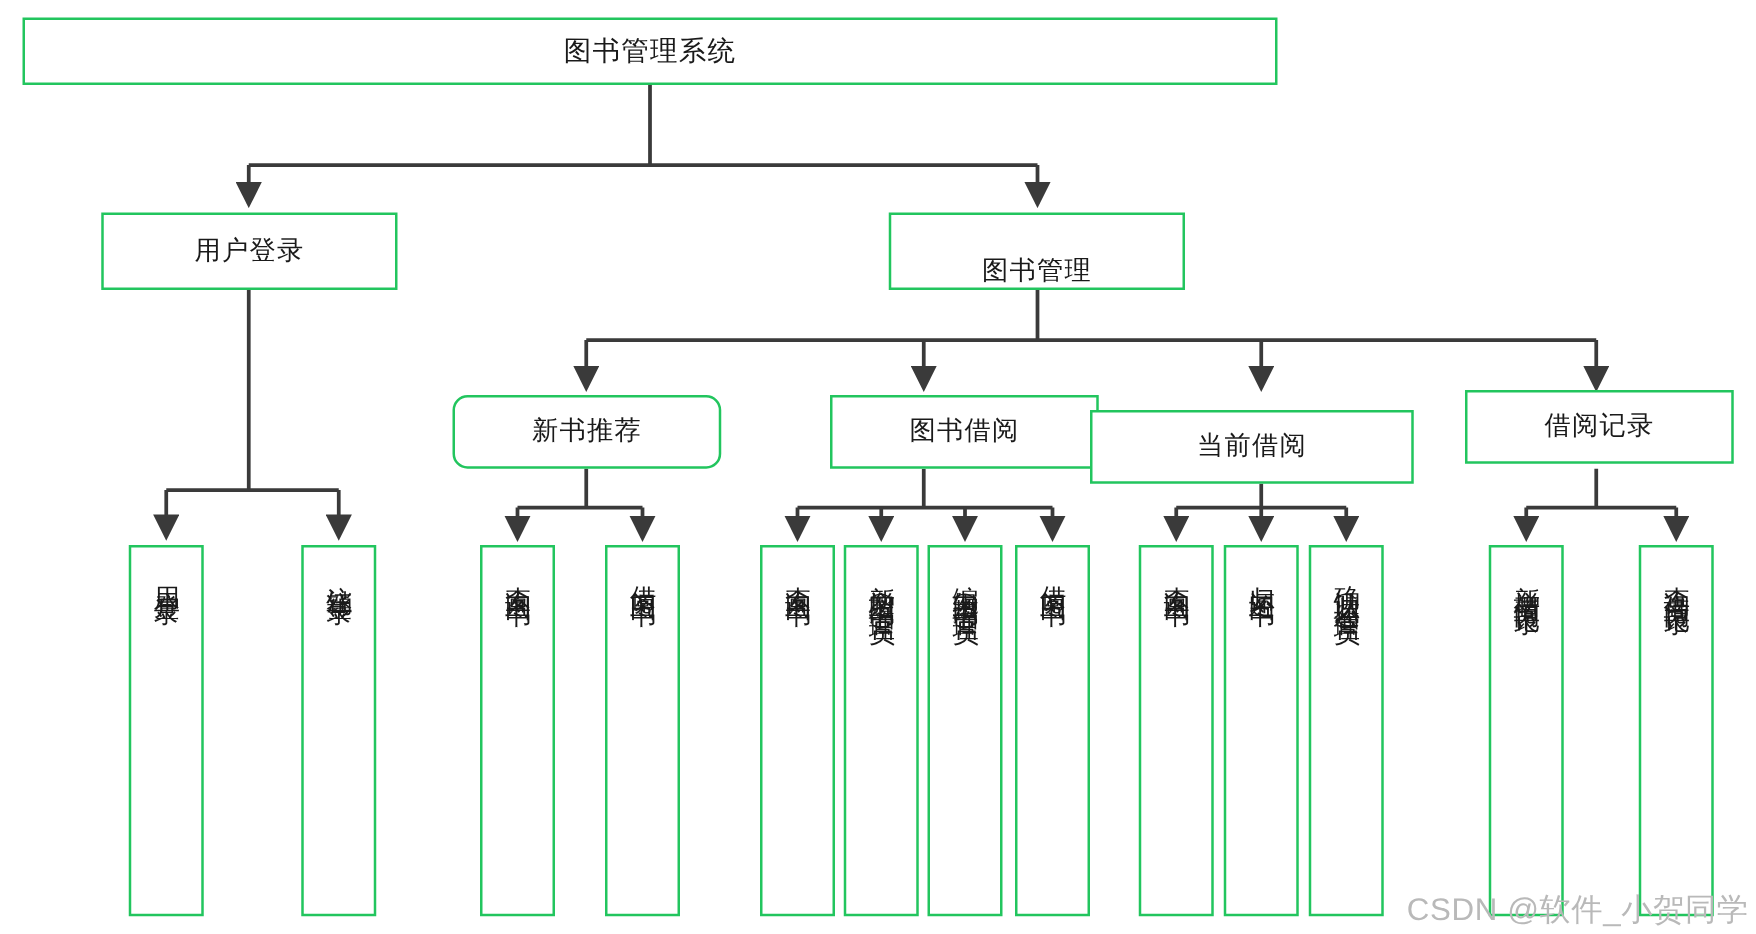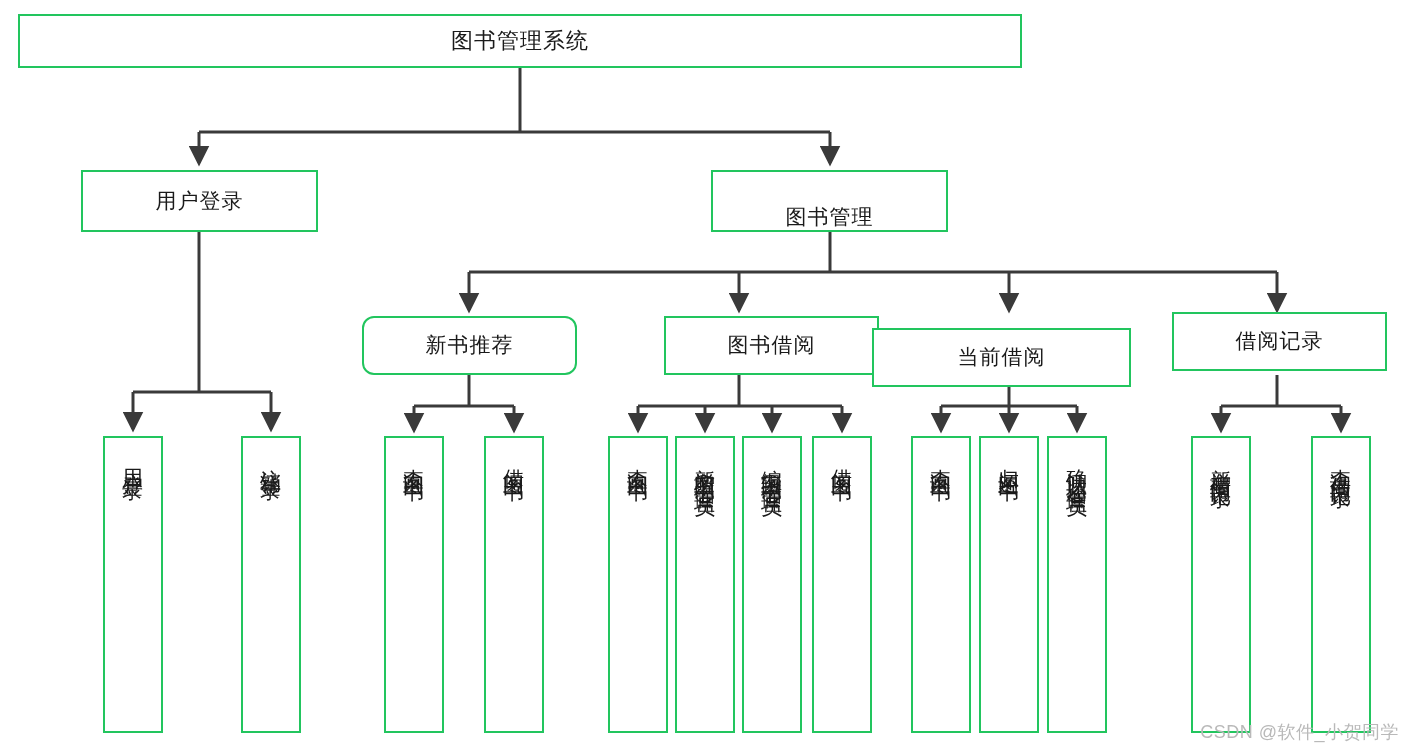--- a/index.html
+++ b/index.html
@@ -63,21 +63,21 @@
     font-size: 21px;
     letter-spacing: 4px;
     line-height: 1;
     white-space: nowrap;
   }
   
   #watermark {
     position: absolute;
     right: 6px;
     bottom: 3px;
-    font-size: 18px;
+    font-size: 25px;
     color: #b9b9b9;
     letter-spacing: 0.5px;
     user-select: none;
     white-space: nowrap;
   }
 </style>
 </head>
 <body>
 
 <div id="canvas">

